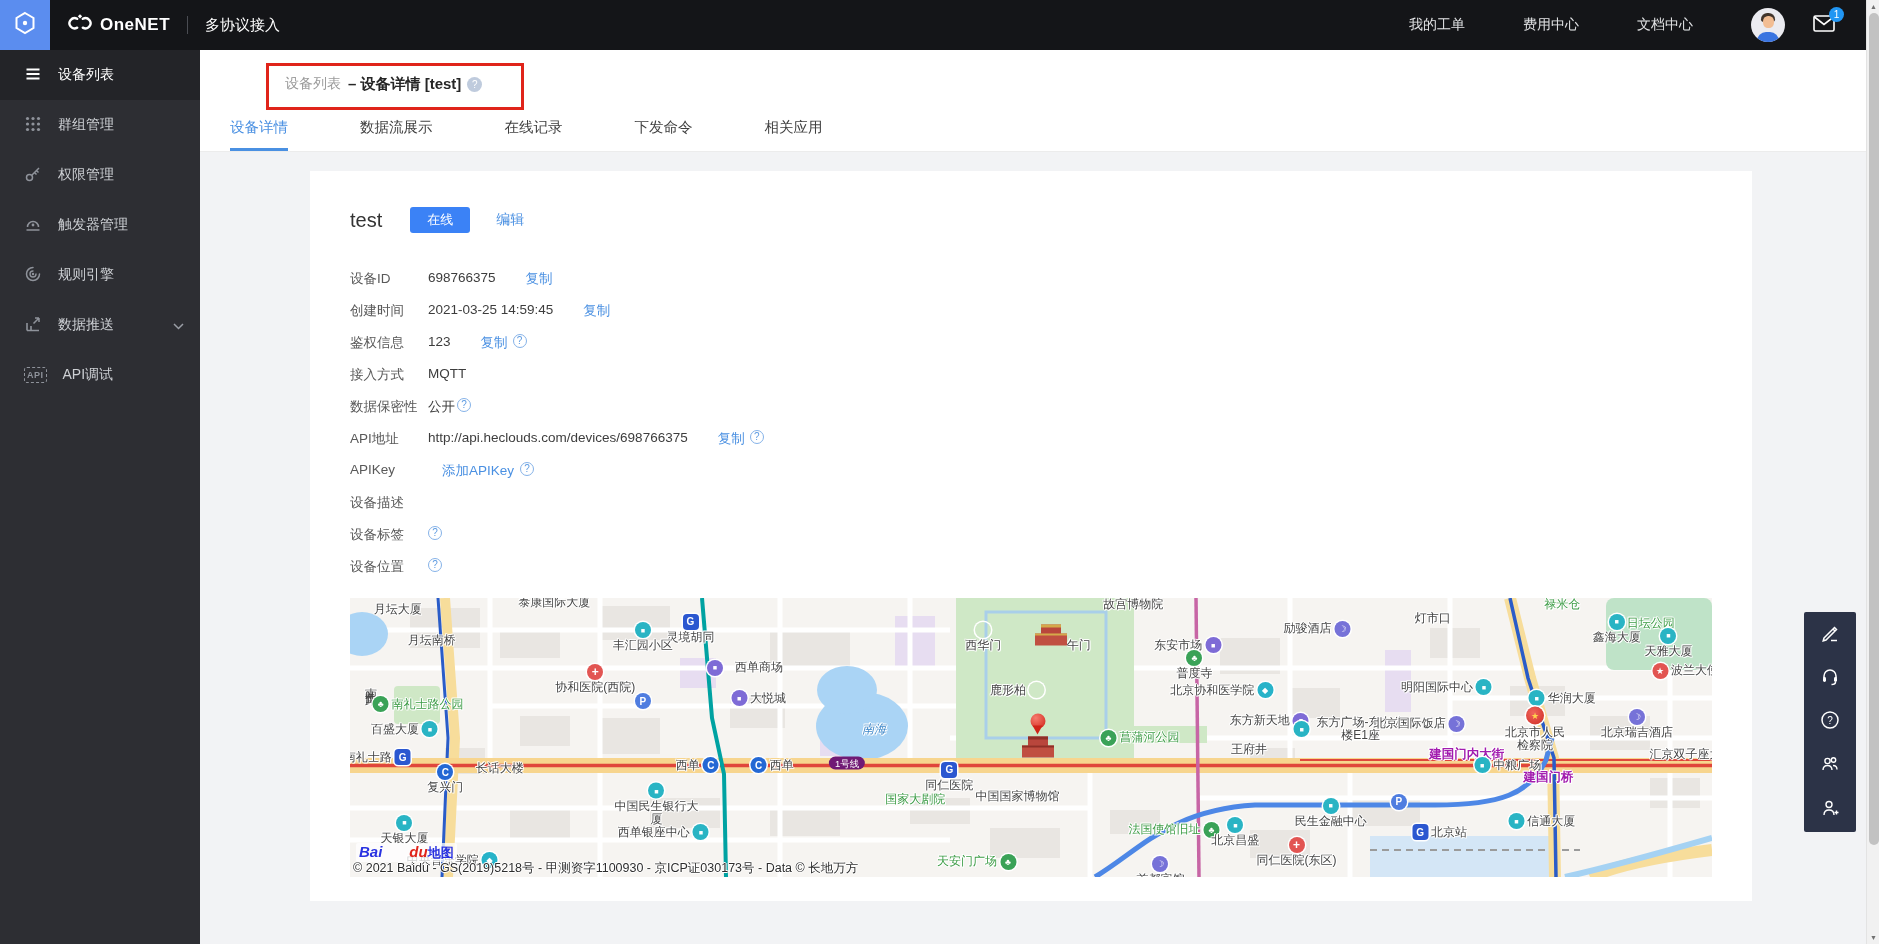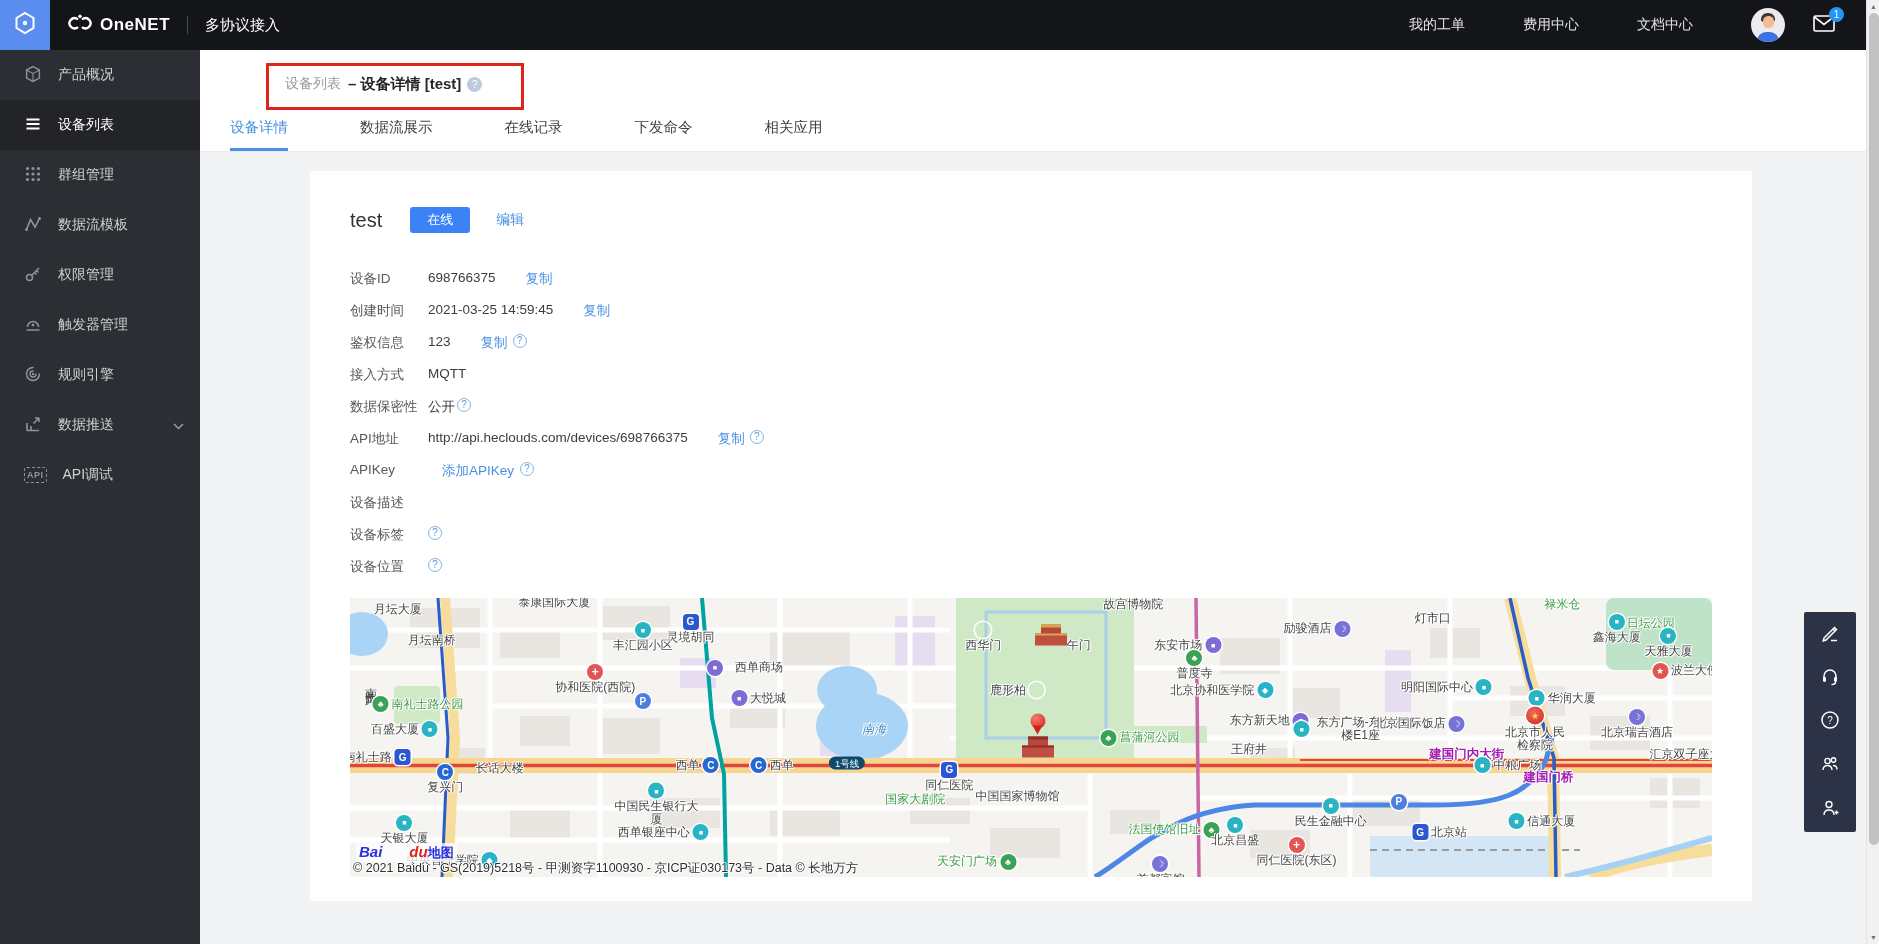--- a/index.html
+++ b/index.html
@@ -78,21 +78,21 @@
   .p-hotel { background:#7672d8; }
   .p-building { background:#29b4c4; font-size:7px; }
   .p-school { background:#27b3c9; font-size:8px; }
   .p-hospital { background:#e25552; font-size:12px; font-weight:bold; }
   .p-park { background:#3aa257; }
   .p-star { background:#e25552; }
   .p-gov { background:radial-gradient(circle at 40% 35%, #f0655c, #cf2c24); color:#ffd34d; width:18px; height:18px; }
   .p-parking { background:#4f7de0; font-size:10px; font-weight:bold; }
   .p-metro { background:#2b57d0; border-radius:4px; font-size:10px; font-weight:bold; }
   .p-metro2 { background:#2468d4; font-size:10px; font-weight:bold; }
-  .c-badge .mtext { background:#0c4a6e; color:#fff; font-size:9.5px; padding:1px 6px; border-radius:8px; text-shadow:none; line-height:11px; }
+  .c-badge .mtext { background:#701a75; color:#fff; font-size:9.5px; padding:1px 6px; border-radius:8px; text-shadow:none; line-height:11px; }
   .pin { width:15px; height:15px; border-radius:50%; background:radial-gradient(circle at 35% 30%, #f77b6e, #cf2318); z-index:4; }
   .pin::after { content:""; position:absolute; left:50%; top:12px; transform:translateX(-50%); border:5px solid transparent; border-top:9px solid #cf2318; }
   .gate, .gate2 { width:32px; height:19px; }
   .gate::before, .gate2::before { content:""; position:absolute; left:6px; top:0; width:20px; height:8px; background:#b9463c; border-top:3px solid #8f2f27; }
   .gate::after, .gate2::after { content:""; position:absolute; left:0; top:9px; width:32px; height:10px; background:#c04f41; border-top:2px solid #8f2f27; }
   .gate2::before { border-top-color:#d4a94a; } .gate2::after { border-top-color:#d4a94a; }
   .map-logo { position:absolute; left:6px; bottom:15px; font-size:15px; font-weight:bold; font-style:italic; background:rgba(255,255,255,.75); padding:0 3px; border-radius:2px; }
   .map-logo .b1 { color:#2932e1; } .map-logo .b2 { color:#e0241a;margin-left:27px; } .map-logo .b3 { color:#2932e1; font-style:normal; font-size:13px; }
   .map-attrib { position:absolute; left:3px; bottom:0; font-size:12.5px; color:#2e2e2e; text-shadow:-1px 0 #fff,1px 0 #fff,0 -1px #fff,0 1px #fff; }
 
@@ -146,27 +146,20 @@
         <svg width="22" height="17" viewBox="0 0 22 17">
             <rect x="1" y="1" width="20" height="15" rx="1.5" fill="none" stroke="#fff" stroke-width="1.6"></rect>
             <path d="M1.5 2 L11 9.5 L20.5 2" fill="none" stroke="#fff" stroke-width="1.6"></path>
           </svg>
       </span>
       <span class="mail-badge">1</span>
     </span>
   </div>
 
   <div class="sidebar">
-    <div class="side-item">
-      <span><svg width="18" height="18" viewBox="0 0 18 18">
-            <path d="M9 1.6l6.4 3.4v8L9 16.4 2.6 13v-8z" fill="none" stroke="currentColor" stroke-width="1.4"></path>
-            <path d="M2.8 5.2l6.2 3.2 6.2-3.2M9 8.4v8" fill="none" stroke="currentColor" stroke-width="1.1"></path>
-          </svg></span>
-      <span class="lbl">产品概况</span>
-    </div>
     <div class="side-item active">
       <span><svg width="18" height="18" viewBox="0 0 18 18">
             <path d="M2.5 4.5h13M2.5 9h13M2.5 13.5h13" stroke="currentColor" stroke-width="2.2"></path>
           </svg></span>
       <span class="lbl">设备列表</span>
     </div>
     <div class="side-item">
       <span><svg width="18" height="18" viewBox="0 0 18 18">
             <g fill="currentColor">
               <circle cx="3.5" cy="3.5" r="1.6"></circle>
@@ -174,28 +167,20 @@
               <circle cx="14.5" cy="3.5" r="1.6"></circle>
               <circle cx="3.5" cy="9" r="1.6"></circle>
               <circle cx="9" cy="9" r="1.6"></circle>
               <circle cx="14.5" cy="9" r="1.6"></circle>
               <circle cx="3.5" cy="14.5" r="1.6"></circle>
               <circle cx="9" cy="14.5" r="1.6"></circle>
               <circle cx="14.5" cy="14.5" r="1.6"></circle>
             </g>
           </svg></span>
       <span class="lbl">群组管理</span>
-    </div>
-    <div class="side-item">
-      <span><svg width="18" height="18" viewBox="0 0 18 18">
-            <path d="M2.5 14.5 L6.5 4.5 L11 12 L15.5 3.5" fill="none" stroke="currentColor" stroke-width="1.6"></path>
-            <circle cx="2.5" cy="14.5" r="1.5" fill="currentColor"></circle>
-            <circle cx="15.5" cy="3.5" r="1.5" fill="currentColor"></circle>
-          </svg></span>
-      <span class="lbl">数据流模板</span>
     </div>
     <div class="side-item">
       <span><svg width="18" height="18" viewBox="0 0 18 18">
             <circle cx="5.5" cy="12.5" r="3" fill="none" stroke="currentColor" stroke-width="1.5"></circle>
             <path d="M8 10 L15 3 M12.5 5.5 l2 2 M10.5 7.5 l2 2" fill="none" stroke="currentColor" stroke-width="1.5"></path>
           </svg></span>
       <span class="lbl">权限管理</span>
     </div>
     <div class="side-item">
       <span><svg width="18" height="18" viewBox="0 0 18 18">

